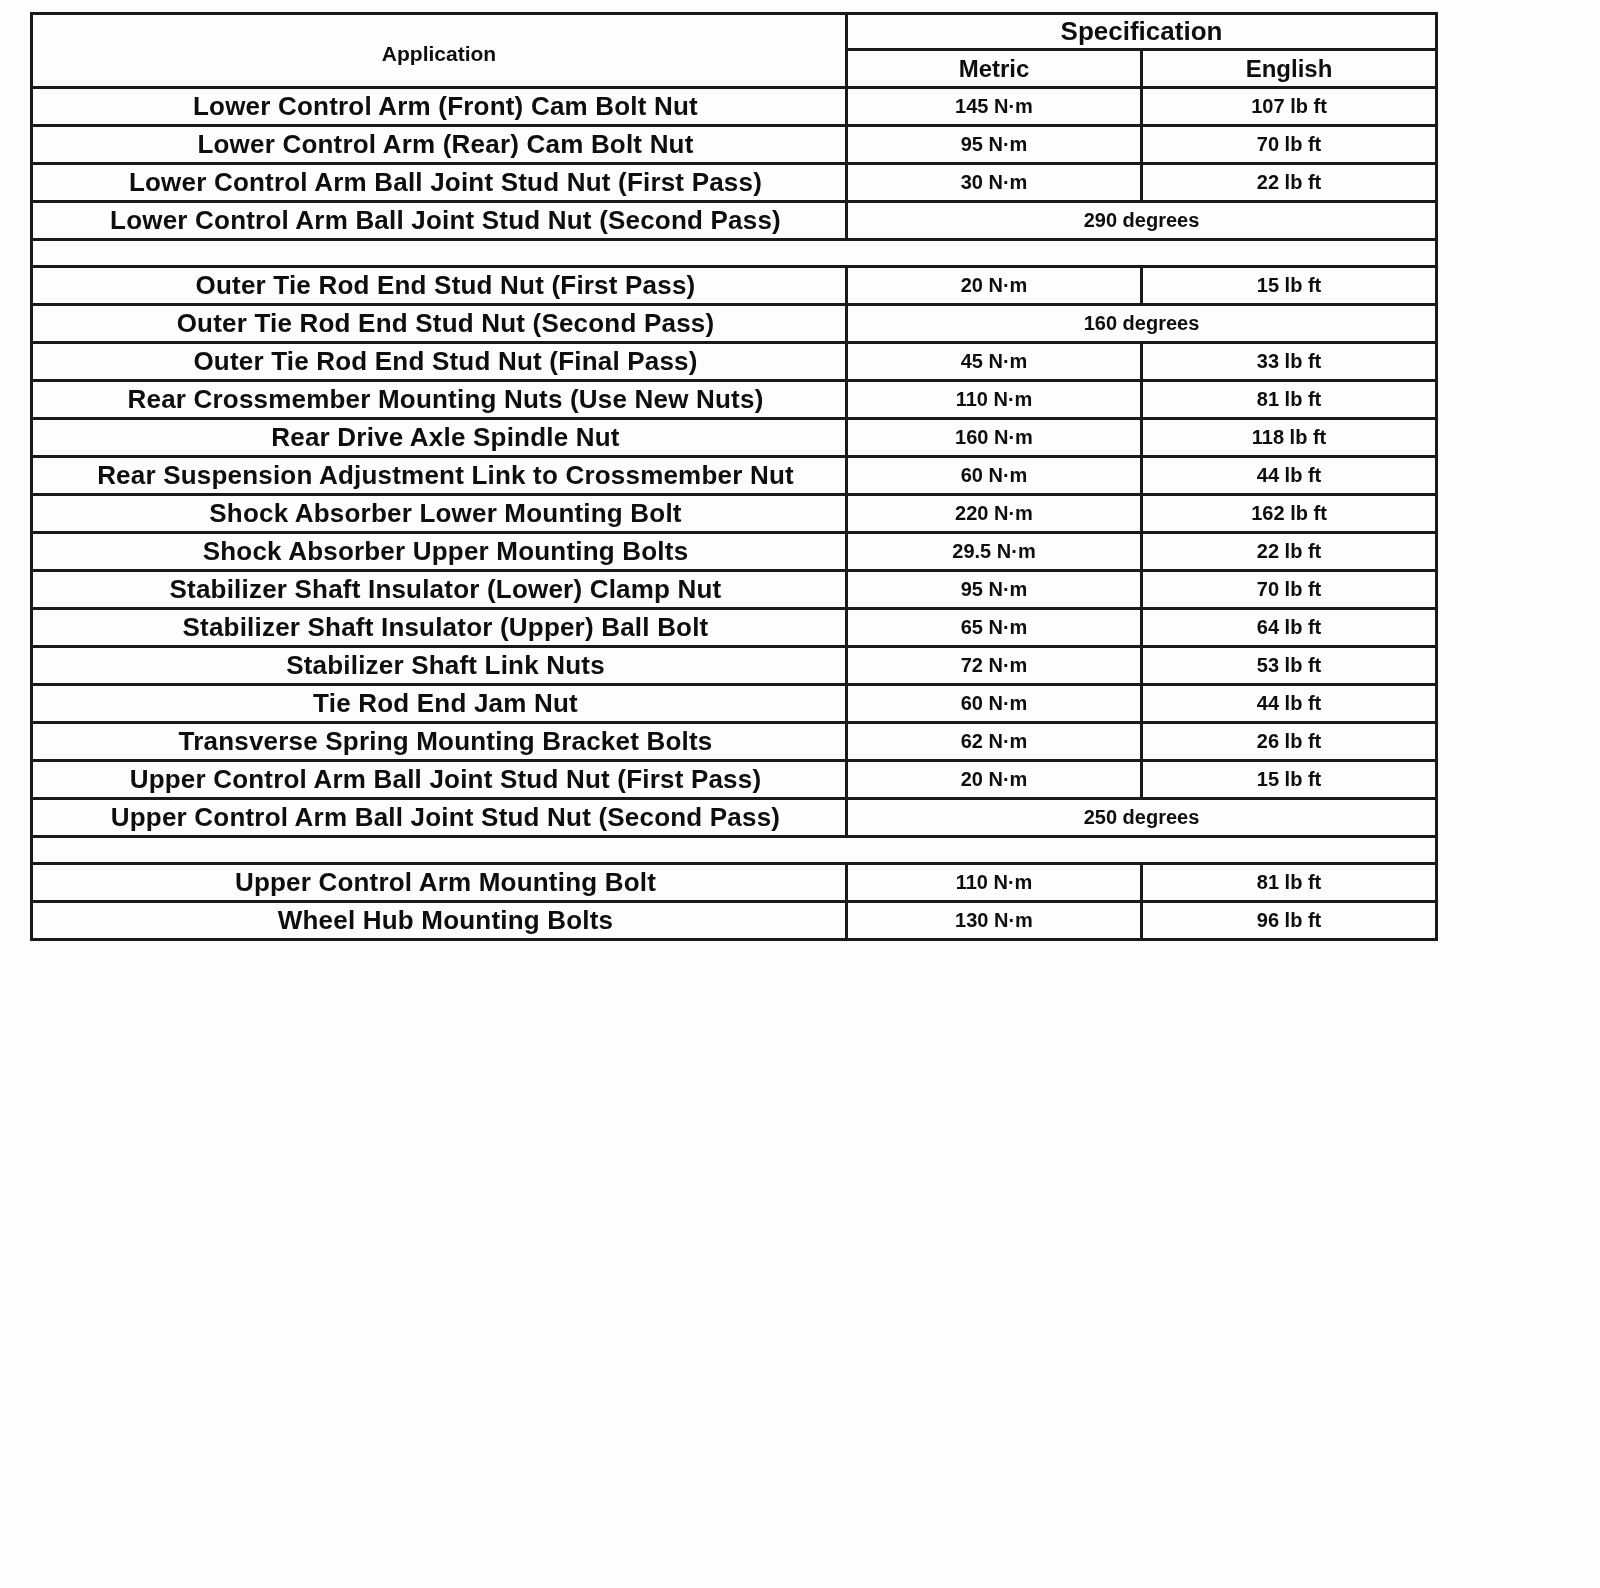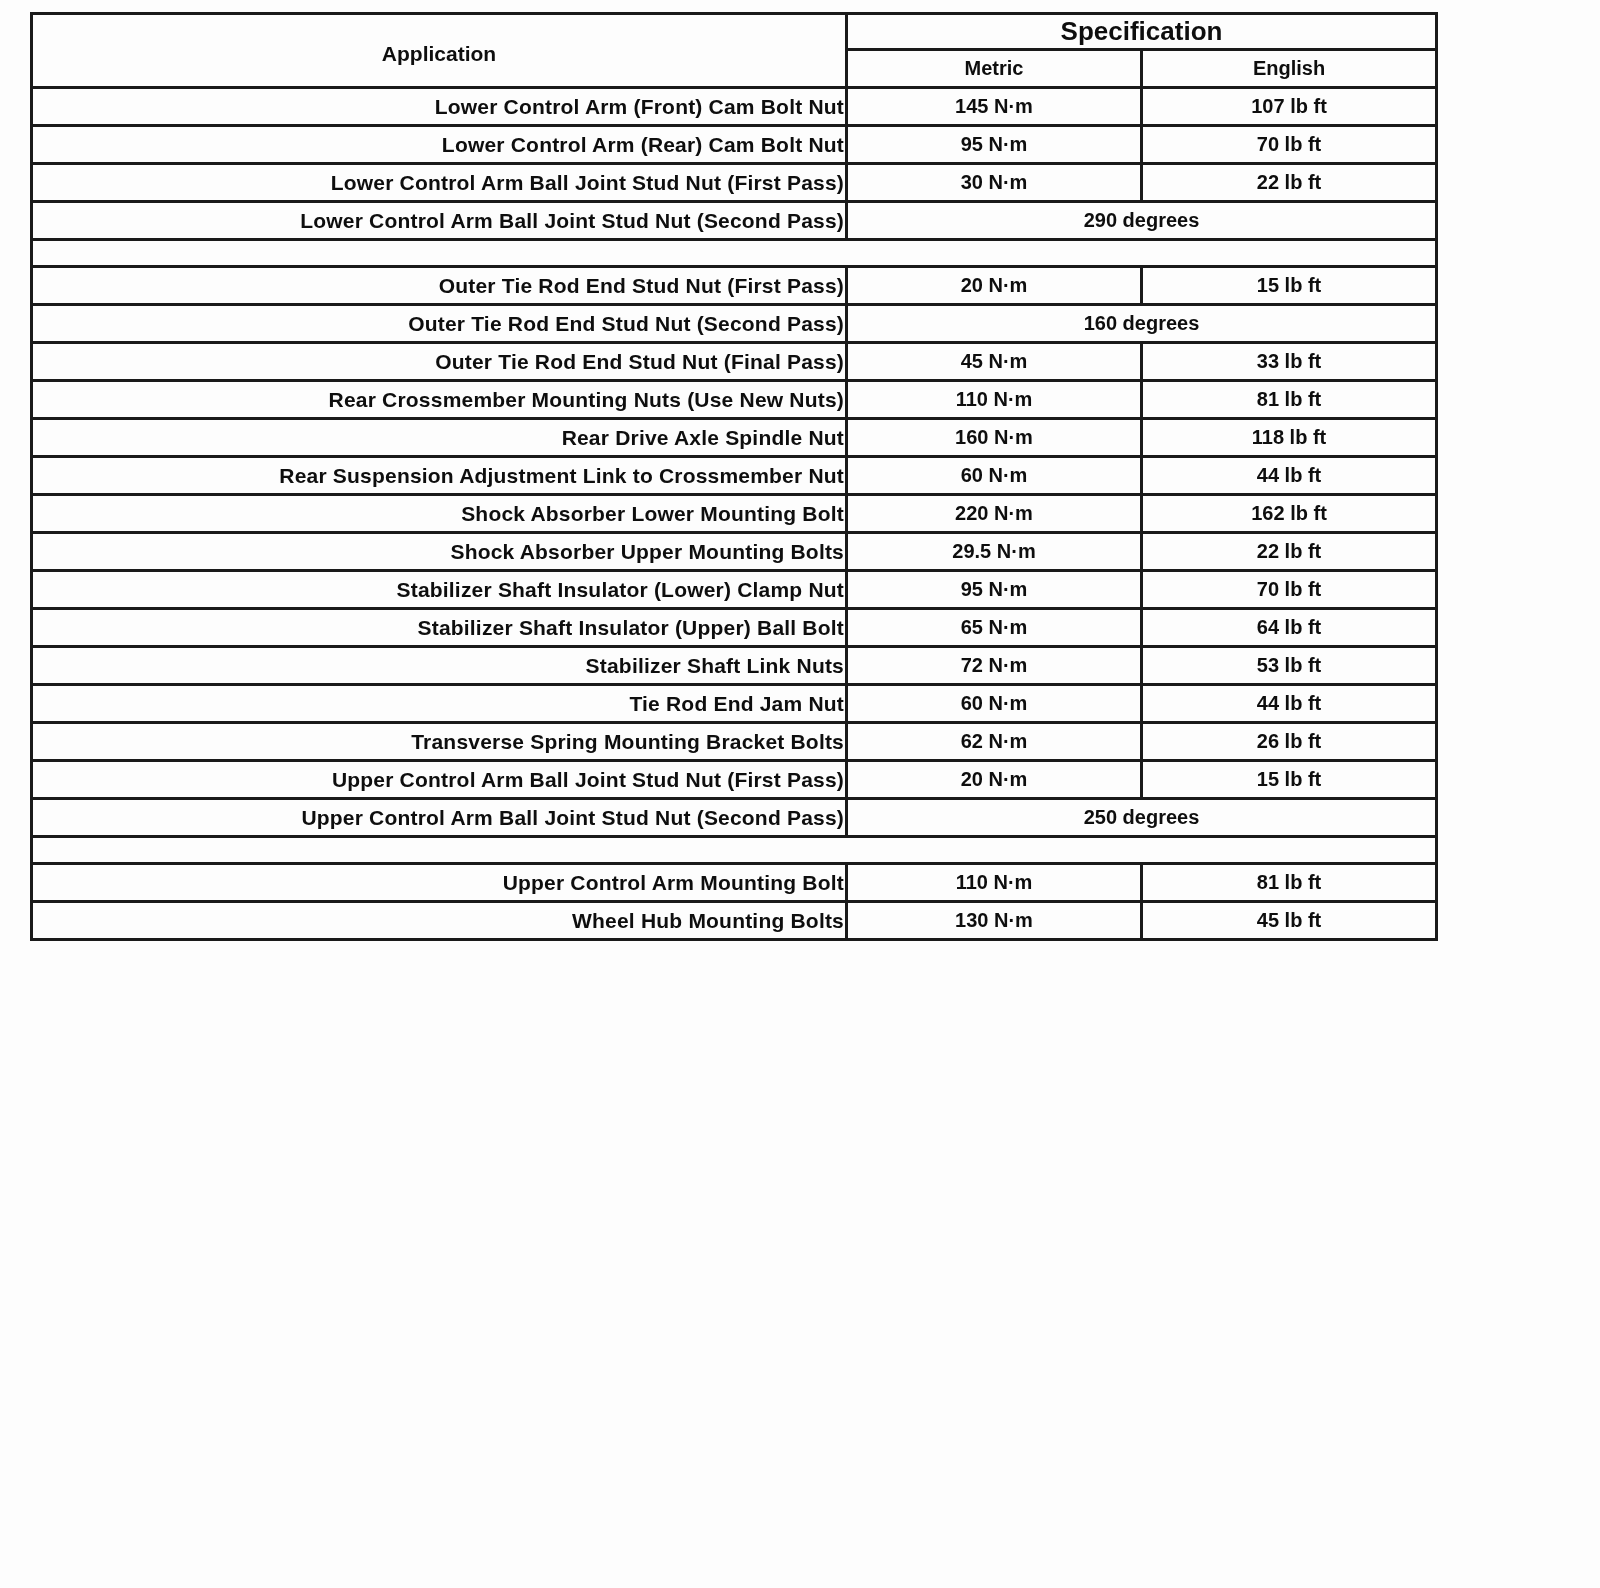--- a/index.html
+++ b/index.html
@@ -43,31 +43,31 @@
   }
   th.spec-header {
     text-align: center;
     vertical-align: middle;
     font-size: 26px;
     font-weight: bold;
   }
   th.unit-header {
     text-align: center;
     vertical-align: middle;
-    font-size: 20px;
+    font-size: 24px;
     font-weight: bold;
   }
   
   tbody tr { height: 38px; }
   tbody tr.spacer { height: 27px; }
   td.app {
-    text-align: right;
+    text-align: center;
     vertical-align: middle;
     padding-left: 14px;
-    font-size: 21px;
+    font-size: 26px;
     font-weight: bold;
     letter-spacing: 0.2px;
   }
   td.val {
     text-align: center;
     vertical-align: middle;
     font-size: 20px;
     font-weight: bold;
   }
 </style>
@@ -191,17 +191,17 @@
           <td colspan="3"></td>
         </tr>
         <tr>
           <td class="app">Upper Control Arm Mounting Bolt</td>
           <td class="val">110 N·m</td>
           <td class="val">81 lb ft</td>
         </tr>
         <tr>
           <td class="app">Wheel Hub Mounting Bolts</td>
           <td class="val">130 N·m</td>
-          <td class="val">45 lb ft</td>
+          <td class="val">96 lb ft</td>
         </tr>
       </tbody>
   </table>
 </div>
 
 </body></html>

